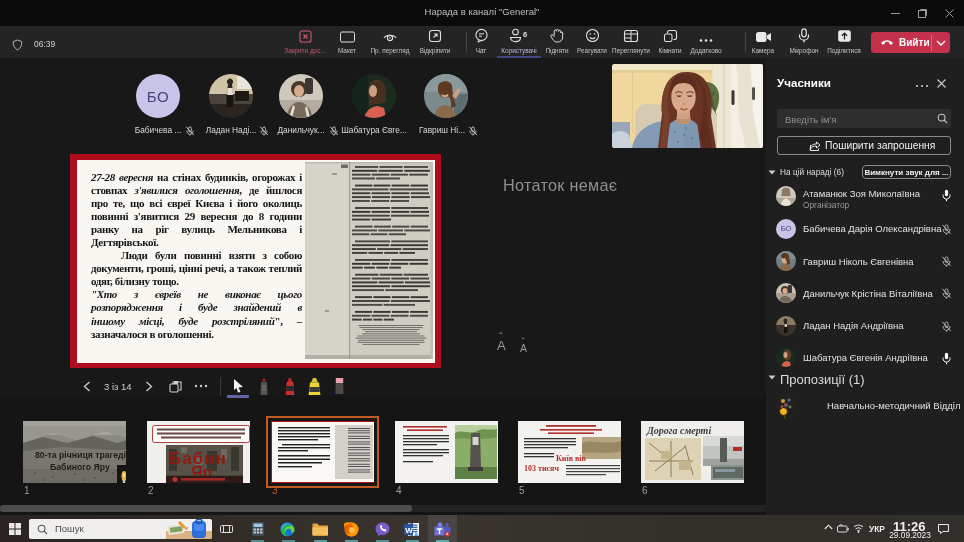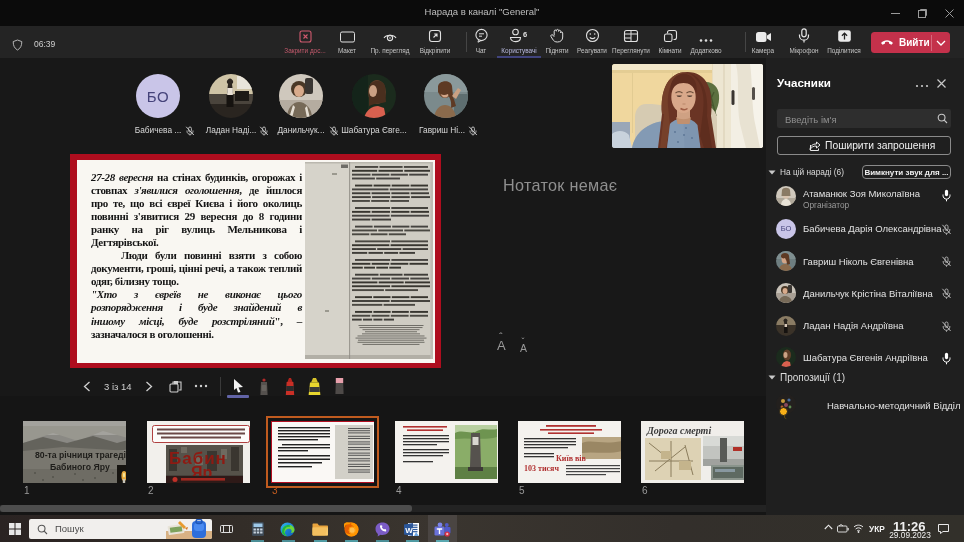--- a/index.html
+++ b/index.html
@@ -846,21 +846,21 @@
         </svg></div>
     <div class="pname" style="top:293.5px;">Шабатура Євгенія Андріївна</div>
     <svg class="abs" style="left:176px;top:294px" width="9" height="13" viewBox="0 0 9 13">
         <rect x="2.9" y="0.8" width="3.2" height="6.4" rx="1.6" fill="#fff"></rect>
         <path d="M1 5.5 v1 c0 2 1.5 3.6 3.5 3.6 s3.5-1.6 3.5-3.6 v-1 M4.5 10.3 v2" fill="none" stroke="#fff" stroke-width="1"></path>
       </svg>
 
     <svg class="abs" style="left:2px;top:317px" width="8" height="5" viewBox="0 0 8 5">
         <path d="M0.5 0.5 L4 4.5 L7.5 0.5z" fill="#c8c8c8"></path>
       </svg>
-    <div class="abs" style="left:14px;top:314px;font-size:10px;color:#dcdcdc;">Пропозиції (1)</div>
+    <div class="abs" style="left:14px;top:314px;font-size:13px;color:#dcdcdc;">Пропозиції (1)</div>
 
     <div class="pav" style="top:336px;"><svg width="20" height="20">
           <rect width="20" height="20" fill="#23201e"></rect>
           <circle cx="7" cy="7" r="2" fill="#c89b3c"></circle>
           <circle cx="13" cy="6" r="1.6" fill="#4a6e9e"></circle>
           <circle cx="10" cy="11" r="2" fill="#8a4a5e"></circle>
           <circle cx="14" cy="13" r="1.4" fill="#5e8a50"></circle>
           <circle cx="6" cy="13" r="1.4" fill="#b0622e"></circle>
         </svg></div>
     <div class="abs" style="left:13px;top:349px;width:9px;height:9px;border-radius:50%;background:#f8b018;border:1px solid #1e1e1e;"><svg width="9" height="9" viewBox="0 0 9 9">

